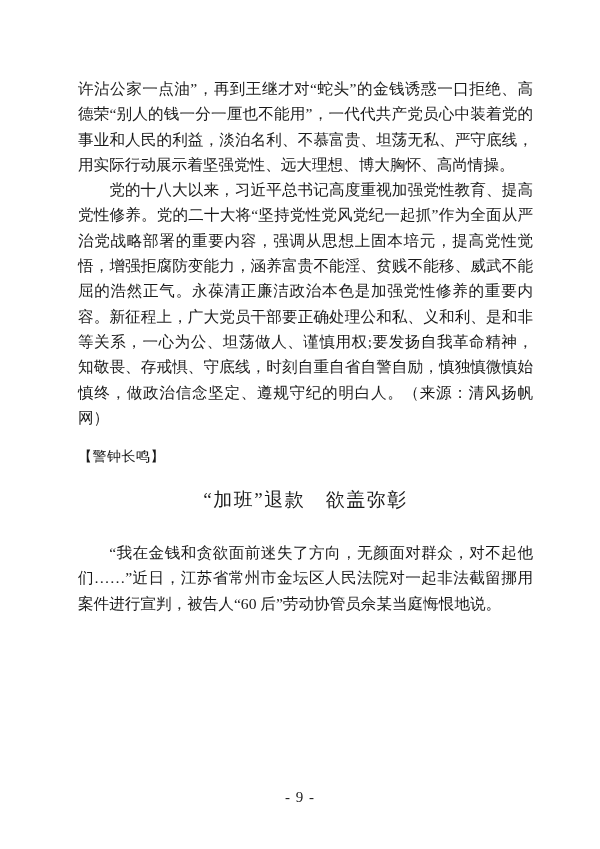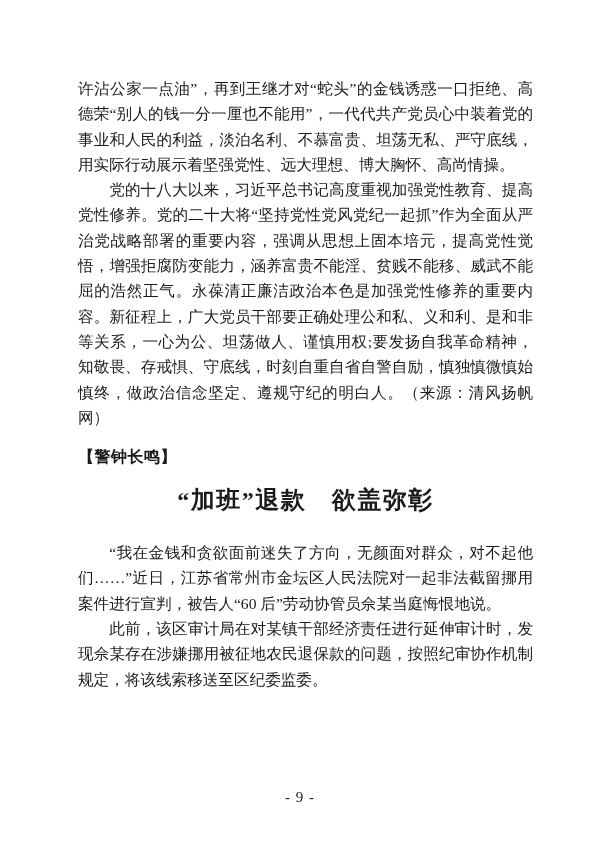--- a/index.html
+++ b/index.html
@@ -29,29 +29,29 @@
     text-align: justify;
     text-indent: 2em;
     letter-spacing: 0;
     word-break: break-all;
   }
   .body-text.no-indent {
     text-indent: 0;
   }
   .section-header {
     margin: 14px 0 9px 0;
-    font-size: 16px;
-    font-weight: bold;
+    font-size: 14px;
+    font-weight: normal;
     line-height: 25px;
     letter-spacing: 0.5px;
   }
   .article-title {
     margin: 17px 0 0 0;
-    font-size: 24px;
-    font-weight: bold;
+    font-size: 19px;
+    font-weight: normal;
     line-height: 28px;
     text-align: center;
     letter-spacing: 1.5px;
   }
   .article-body {
     margin-top: 26px;
   }
   .page-number {
     position: absolute;
     left: 0;
@@ -72,19 +72,18 @@
 
   <p class="body-text">党的十八大以来，习近平总书记高度重视加强党性教育、提高党性修养。党的二十大将“坚持党性党风党纪一起抓”作为全面从严治党战略部署的重要内容，强调从思想上固本培元，提高党性觉悟，增强拒腐防变能力，涵养富贵不能淫、贫贱不能移、威武不能屈的浩然正气。永葆清正廉洁政治本色是加强党性修养的重要内容。新征程上，广大党员干部要正确处理公和私、义和利、是和非等关系，一心为公、坦荡做人、谨慎用权;要发扬自我革命精神，知敬畏、存戒惧、守底线，时刻自重自省自警自励，慎独慎微慎始慎终，做政治信念坚定、遵规守纪的明白人。（来源：清风扬帆网）</p>
 
   <div class="section-header">【警钟长鸣】</div>
 
   <div class="article-title">“加班”退款　欲盖弥彰</div>
 
   <div class="article-body">
     <p class="body-text">“我在金钱和贪欲面前迷失了方向，无颜面对群众，对不起他们……”近日，江苏省常州市金坛区人民法院对一起非法截留挪用案件进行宣判，被告人“60 后”劳动协管员佘某当庭悔恨地说。</p>
 
-    <p class="body-text">此前，该区审计局在对某镇干部经济责任进行延伸审计时，发现佘某存在涉嫌挪用被征地农民退保款的问题，按照纪审协作机制规定，将该线索移送至区纪委监委。</p>
 
   </div>
 
   <div class="page-number">- 9 -</div>
 
 </div>
 
 </body></html>

